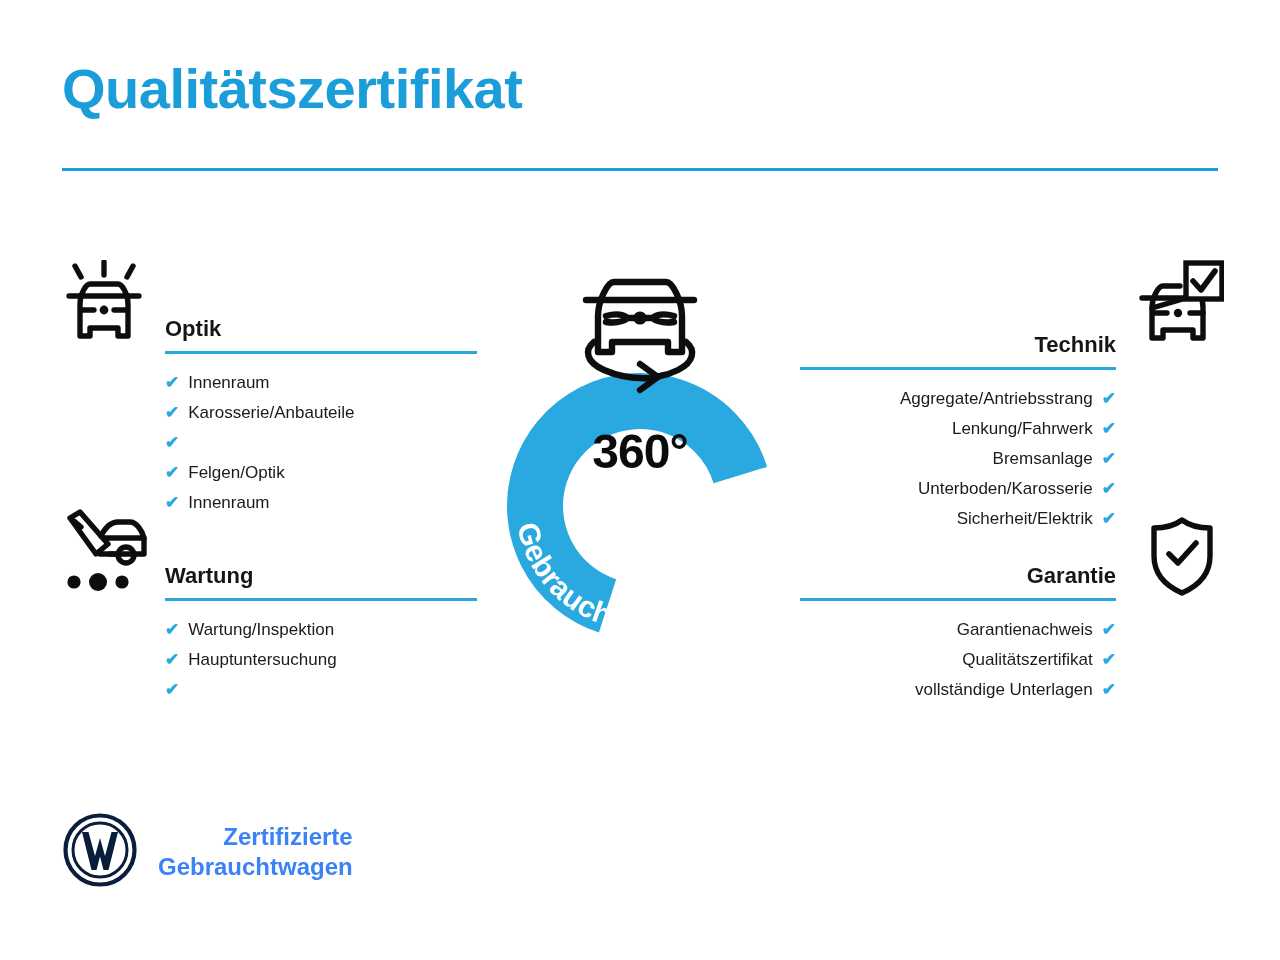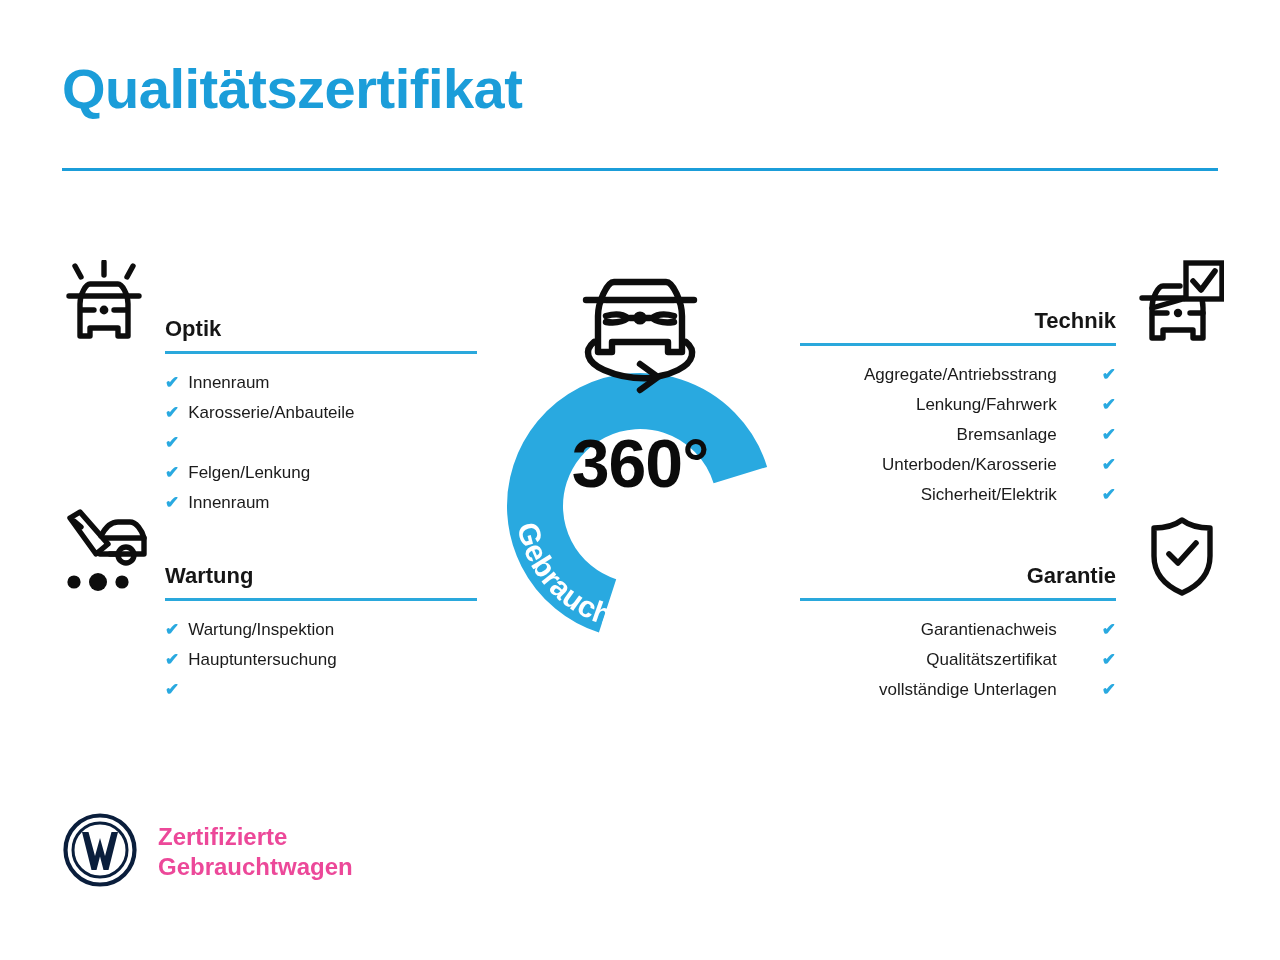--- a/index.html
+++ b/index.html
@@ -77,35 +77,35 @@
   }
   .items li {
     font-size: 17px;
     line-height: 30px;
     color: #1b1b1b;
     white-space: nowrap;
     display: flex;
     align-items: baseline;
   }
   .block.left .items li { justify-content: flex-start; }
-  .block.right .items li { justify-content: flex-end; gap: 36px; }
+  .block.right .items li { justify-content: flex-end; }
 
   .tick {
     color: #29A9E0;
     font-size: 17px;
     font-weight: 700;
     line-height: 30px;
   }
   .block.left .tick { margin-right: 9px; }
   .block.right .tick { margin-left: 9px; }
 
   
   #block-optik    { left: 165px; top: 296px; width: 312px; }
   #block-wartung  { left: 165px; top: 543px; width: 312px; }
-  #block-technik  { left: 800px; top: 288px; width: 316px; }
+  #block-technik  { left: 800px; top: 312px; width: 316px; }
   #block-garantie { left: 800px; top: 543px; width: 316px; }
 
   
   .sect-icon {
     position: absolute;
   }
   #icon-optik    { left: 60px;  top: 260px; }
   #icon-wartung  { left: 60px;  top: 508px; }
   #icon-technik  { left: 1136px; top: 260px; }
   #icon-garantie { left: 1148px; top: 516px; }
@@ -117,41 +117,42 @@
     top: 248px;
     width: 344px;
     height: 396px;
   }
   #badge-value {
     position: absolute;
     left: 0;
     top: 176px;
     width: 344px;
     text-align: center;
-    font-size: 68px;
+    font-size: 48px;
     font-weight: 700;
     color: #0b0b0b;
     letter-spacing: -1px;
   }
 
   
   #footer-logo {
     position: absolute;
     left: 62px;
     top: 812px;
     display: flex;
     align-items: center;
   }
   #footer-logo .wordmark {
     margin-left: 20px;
     font-size: 24px;
     font-weight: 700;
     line-height: 1.26;
-    color: #ec4899;
+    color: #3b82f6;
     white-space: nowrap;
+    text-align: right;
   }
 </style>
 </head>
 <body>
 
 <div class="page">
 
   <div class="page-title">Qualitätszertifikat</div>
   <div class="title-rule"></div>
 
@@ -224,21 +225,21 @@
         </li>
       <li>
           <span class="tick">✔</span>
           <span>Karosserie/Anbauteile</span>
         </li>
       <li>
           <span class="tick">✔</span>
         </li>
       <li>
           <span class="tick">✔</span>
-          <span>Felgen/Lenkung</span>
+          <span>Felgen/Optik</span>
         </li>
       <li>
           <span class="tick">✔</span>
           <span>Innenraum</span>
         </li>
     </ul>
   </div>
 
   <div class="block left" id="block-wartung">
     <div class="head-row">

